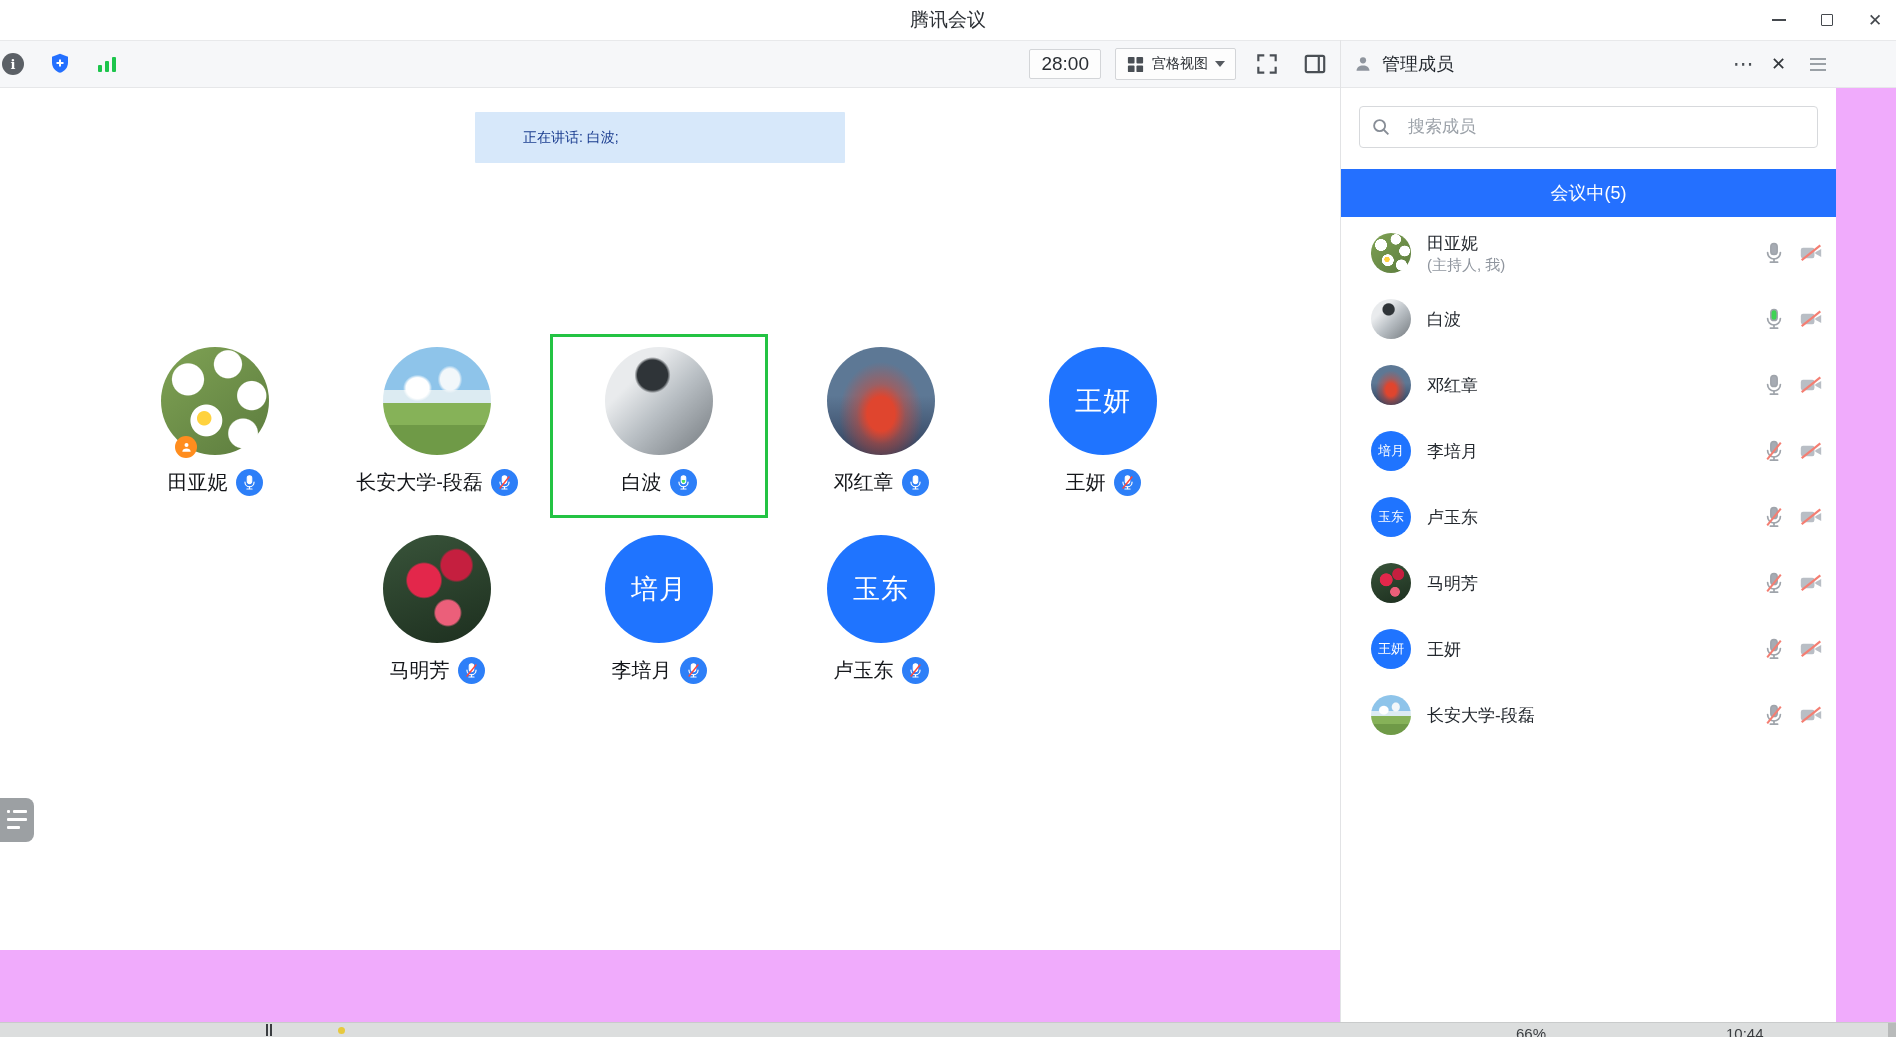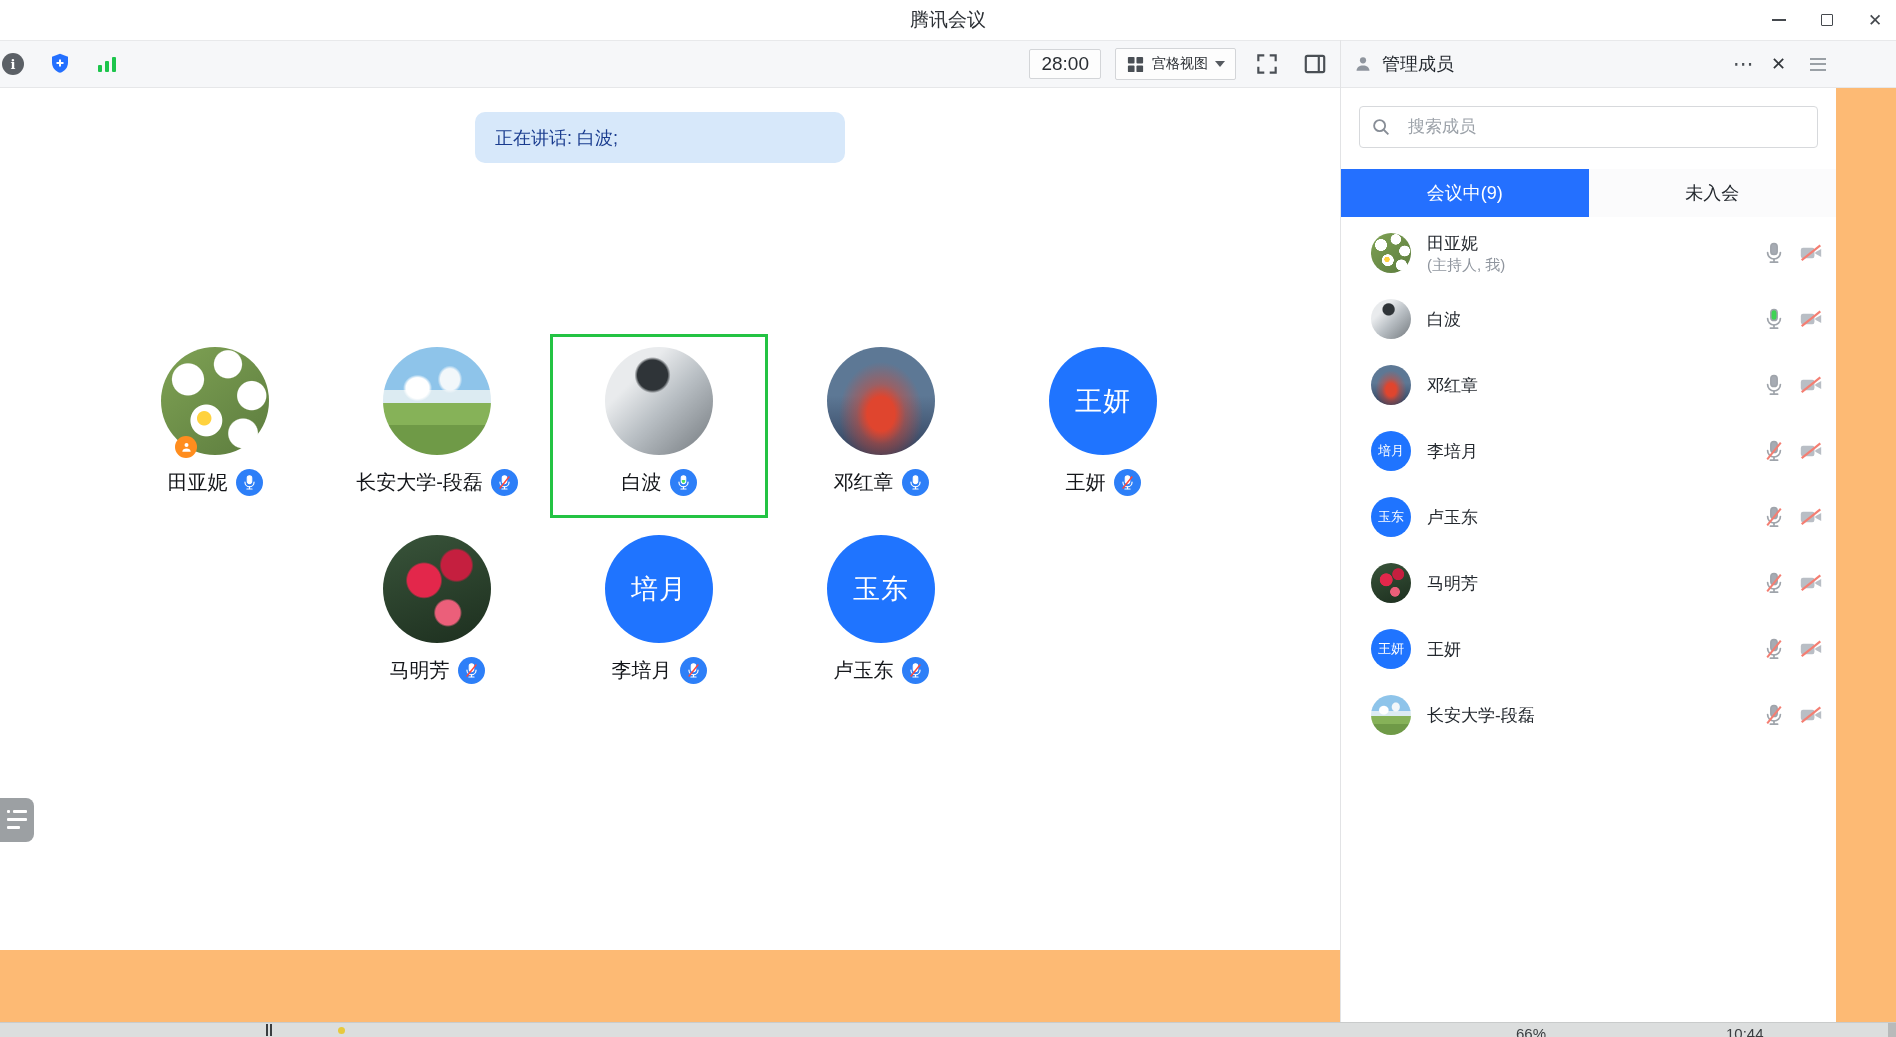--- a/index.html
+++ b/index.html
@@ -1,17 +1,17 @@
 <!DOCTYPE html>
 <html><head>
 <meta charset="utf-8">
 <style>
   * { margin:0; padding:0; box-sizing:border-box; }
   html,body { width:1896px; height:1037px; font-family:"Liberation Sans","DejaVu Sans",sans-serif; color:#1f2329; }
-  #root { position:relative; width:1896px; height:1037px; background:#fdba74; overflow:hidden; }
+  #root { position:relative; width:1896px; height:1037px; background:#f0abfc; overflow:hidden; }
 
   
   .titlebar { position:absolute; left:0; top:0; width:1896px; height:40px; background:#fff; display:flex; align-items:center; }
   .win-title { position:absolute; left:0; right:0; text-align:center; font-size:19px; color:#2a2e33; }
   .win-controls { position:absolute; right:10px; top:0; height:40px; display:flex; align-items:center; gap:26px; }
   .win-btn { width:22px; height:22px; display:flex; align-items:center; justify-content:center; cursor:pointer; }
   .min-glyph { width:14px; height:2px; background:#45494e; }
   .max-glyph { width:12px; height:12px; border:1.8px solid #45494e; border-radius:1px; }
   .close-glyph { font-size:17px; color:#45494e; line-height:1; }
 
@@ -48,21 +48,21 @@
   .member-names { display:flex; flex-direction:column; gap:1px; }
   .member-name { font-size:17px; color:#24292f; }
   .member-sub { font-size:15px; color:#8F959E; }
   .member-icons { margin-left:auto; display:flex; align-items:center; gap:12px; }
   .mi { display:flex; align-items:center; justify-content:center; cursor:pointer; }
   .sb-footer { flex:0 0 66px; border-top:1px solid #ECEDEF; display:flex; align-items:center; justify-content:center; gap:14px; }
   .sb-footer .fbtn { border:1px solid #D5D7DA; background:#fff; border-radius:4px; padding:10px 18px; font-size:17px; color:#24292f; cursor:pointer; display:flex; align-items:center; gap:8px; font-family:inherit; }
 
   
   .main { position:absolute; left:0; top:88px; width:1340px; height:862px; background:#fff; }
-  .banner { position:absolute; left:475px; top:24px; width:370px; height:51px; background:#D7E8FA; border-radius:10px; display:flex; align-items:center; padding-left:20px; font-size:18px; color:#1A3C8F; }
+  .banner { position:absolute; left:475px; top:24px; width:370px; height:51px; background:#D7E8FA; border-radius:1px; display:flex; align-items:center; padding-left:48px; font-size:14px; color:#1A3C8F; }
   .grid-row { position:absolute; display:flex; gap:4px; }
   #grid-row-1 { left:106px; top:246px; }
   #grid-row-2 { left:328px; top:434px; }
   .tile { width:218px; height:184px; border:3px solid transparent; display:flex; flex-direction:column; align-items:center; cursor:pointer; }
   .tile.selected { border-color:#23C343; }
   .tile-av-wrap { position:relative; margin-top:10px; }
   .tile-av { width:108px; height:108px; border-radius:50%; display:flex; align-items:center; justify-content:center; font-size:27px; color:#fff; letter-spacing:1px; }
   .host-badge { position:absolute; left:14px; bottom:-3px; width:22px; height:22px; border-radius:50%; background:#FF8D1E; display:flex; align-items:center; justify-content:center; }
   .tile-name-row { margin-top:14px; display:flex; align-items:center; gap:8px; }
   .tile-name { font-size:20px; color:#14161a; }
@@ -359,22 +359,21 @@
       </div>
     </div>
     <div class="sb-search">
       <svg width="22" height="22" viewBox="0 0 24 24" fill="none" stroke="#878D96" stroke-width="2">
           <circle cx="10.5" cy="10.5" r="6"></circle>
           <line x1="15" y1="15" x2="20" y2="20"></line>
         </svg>
       <input type="text" placeholder="搜索成员" style="">
     </div>
     <div class="sb-tabs">
-      <div class="sb-tab active">会议中(9)</div>
-      <div class="sb-tab">未入会</div>
+      <div class="sb-tab active">会议中(5)</div>
     </div>
     <div class="member-list" id="member-list">
         <div class="member-row">
           <div class="member-av av-daisy"></div>
           <div class="member-names">
             <div class="member-name">田亚妮</div>
             <div class="member-sub">(主持人, 我)</div>
           </div>
           <div class="member-icons">
             <span class="mi">

